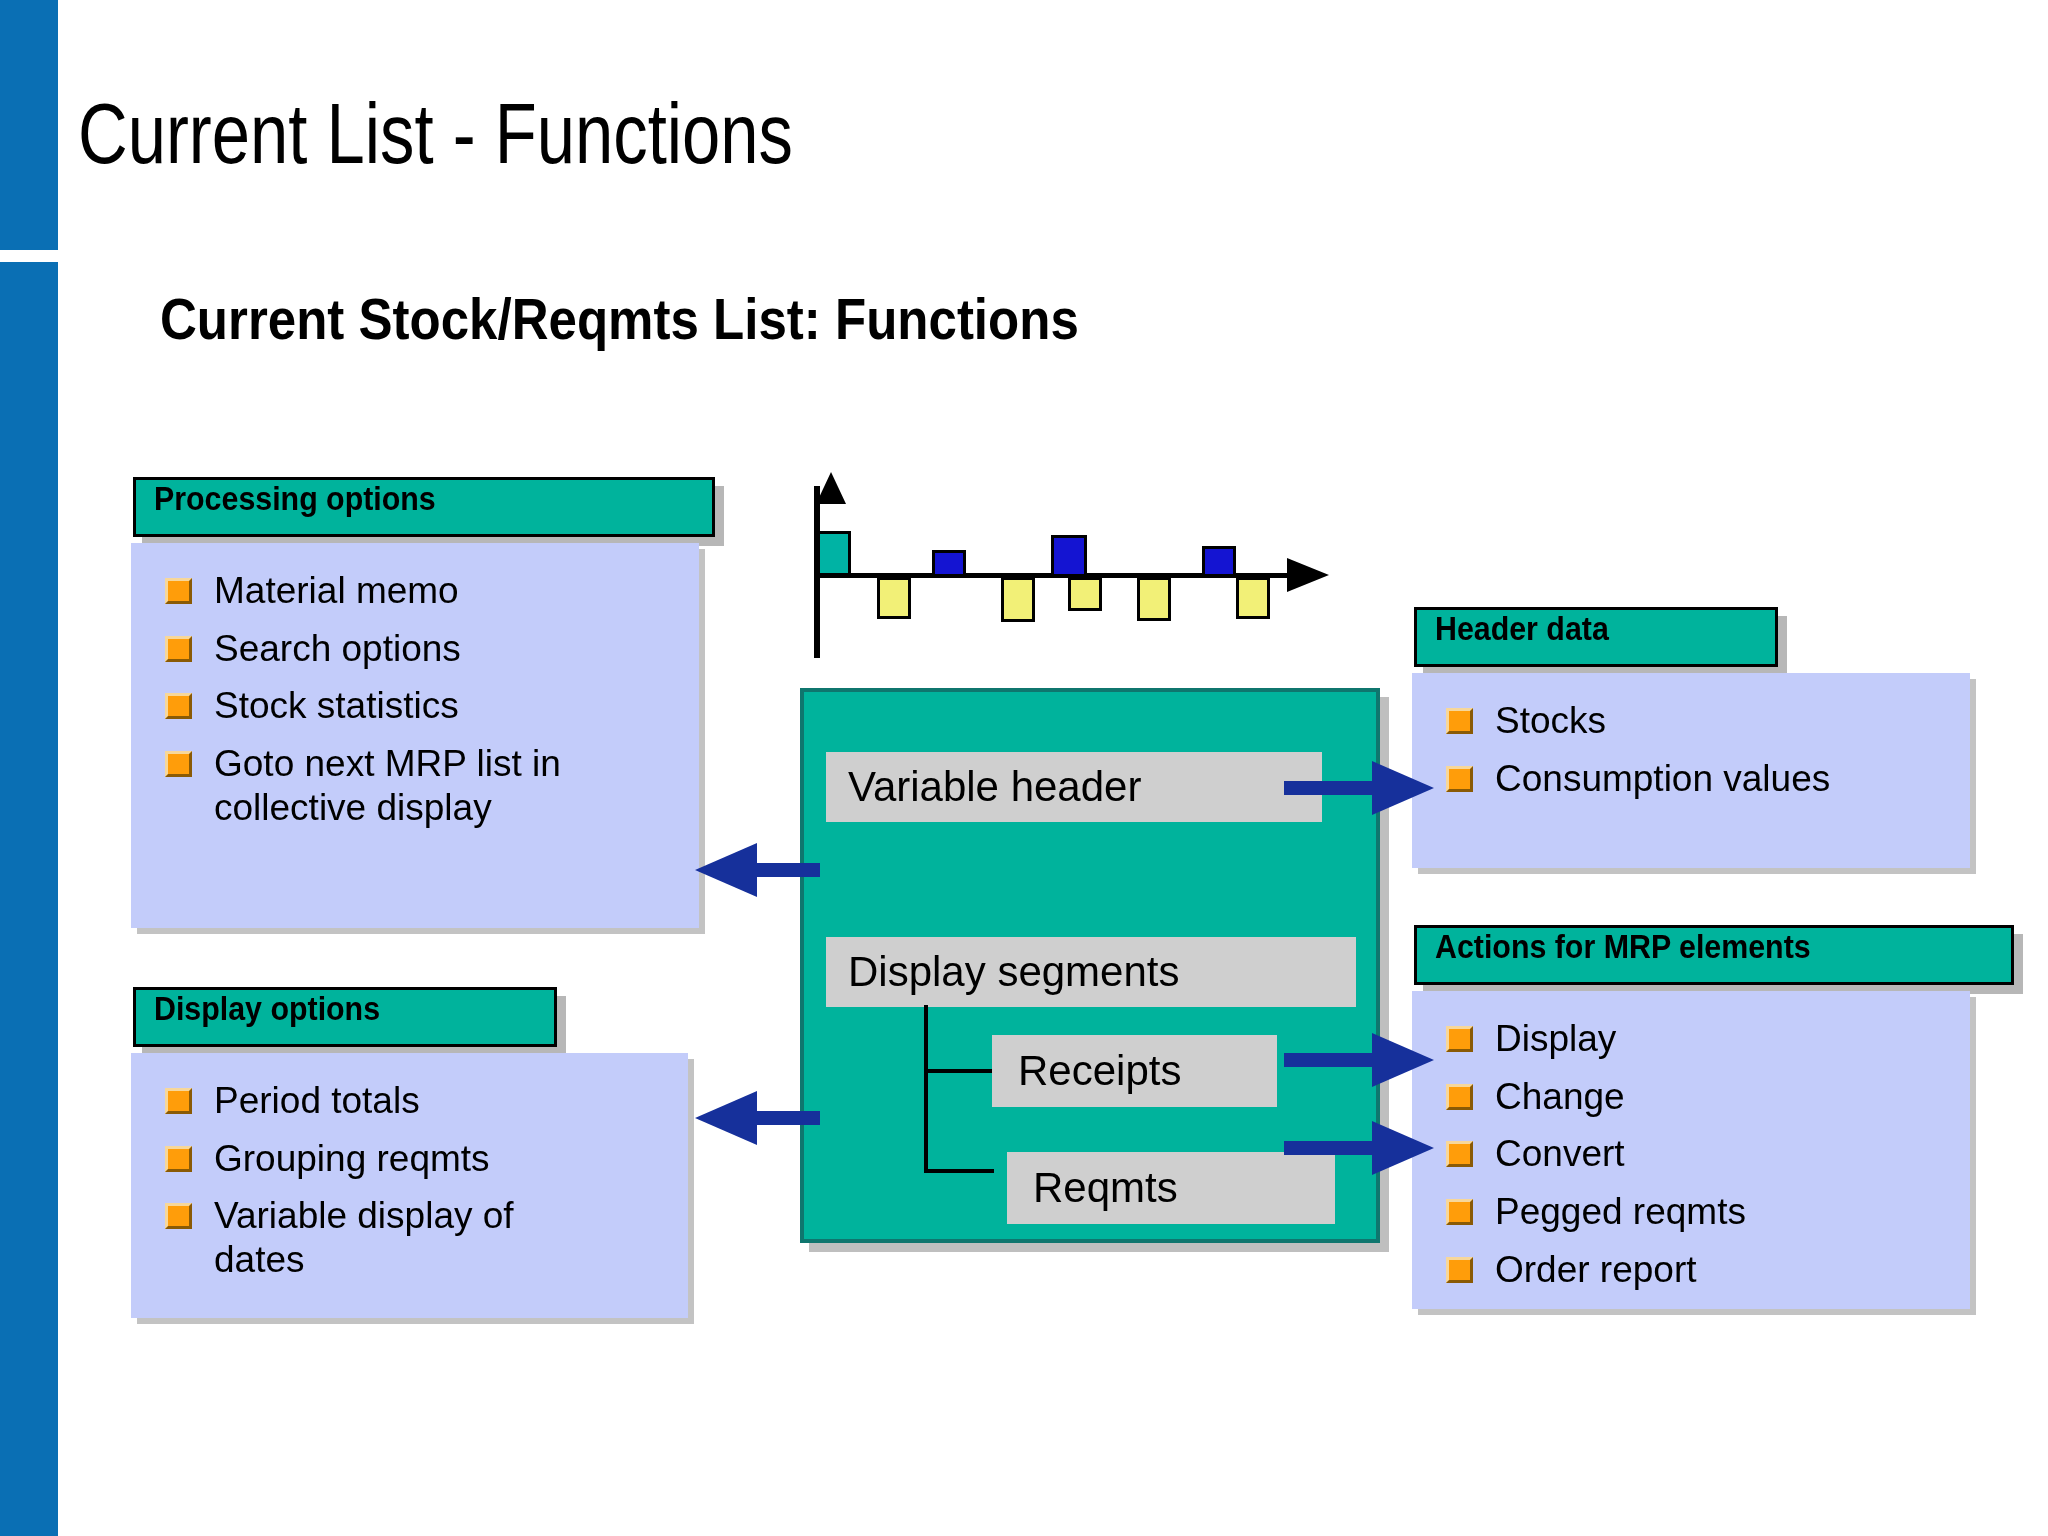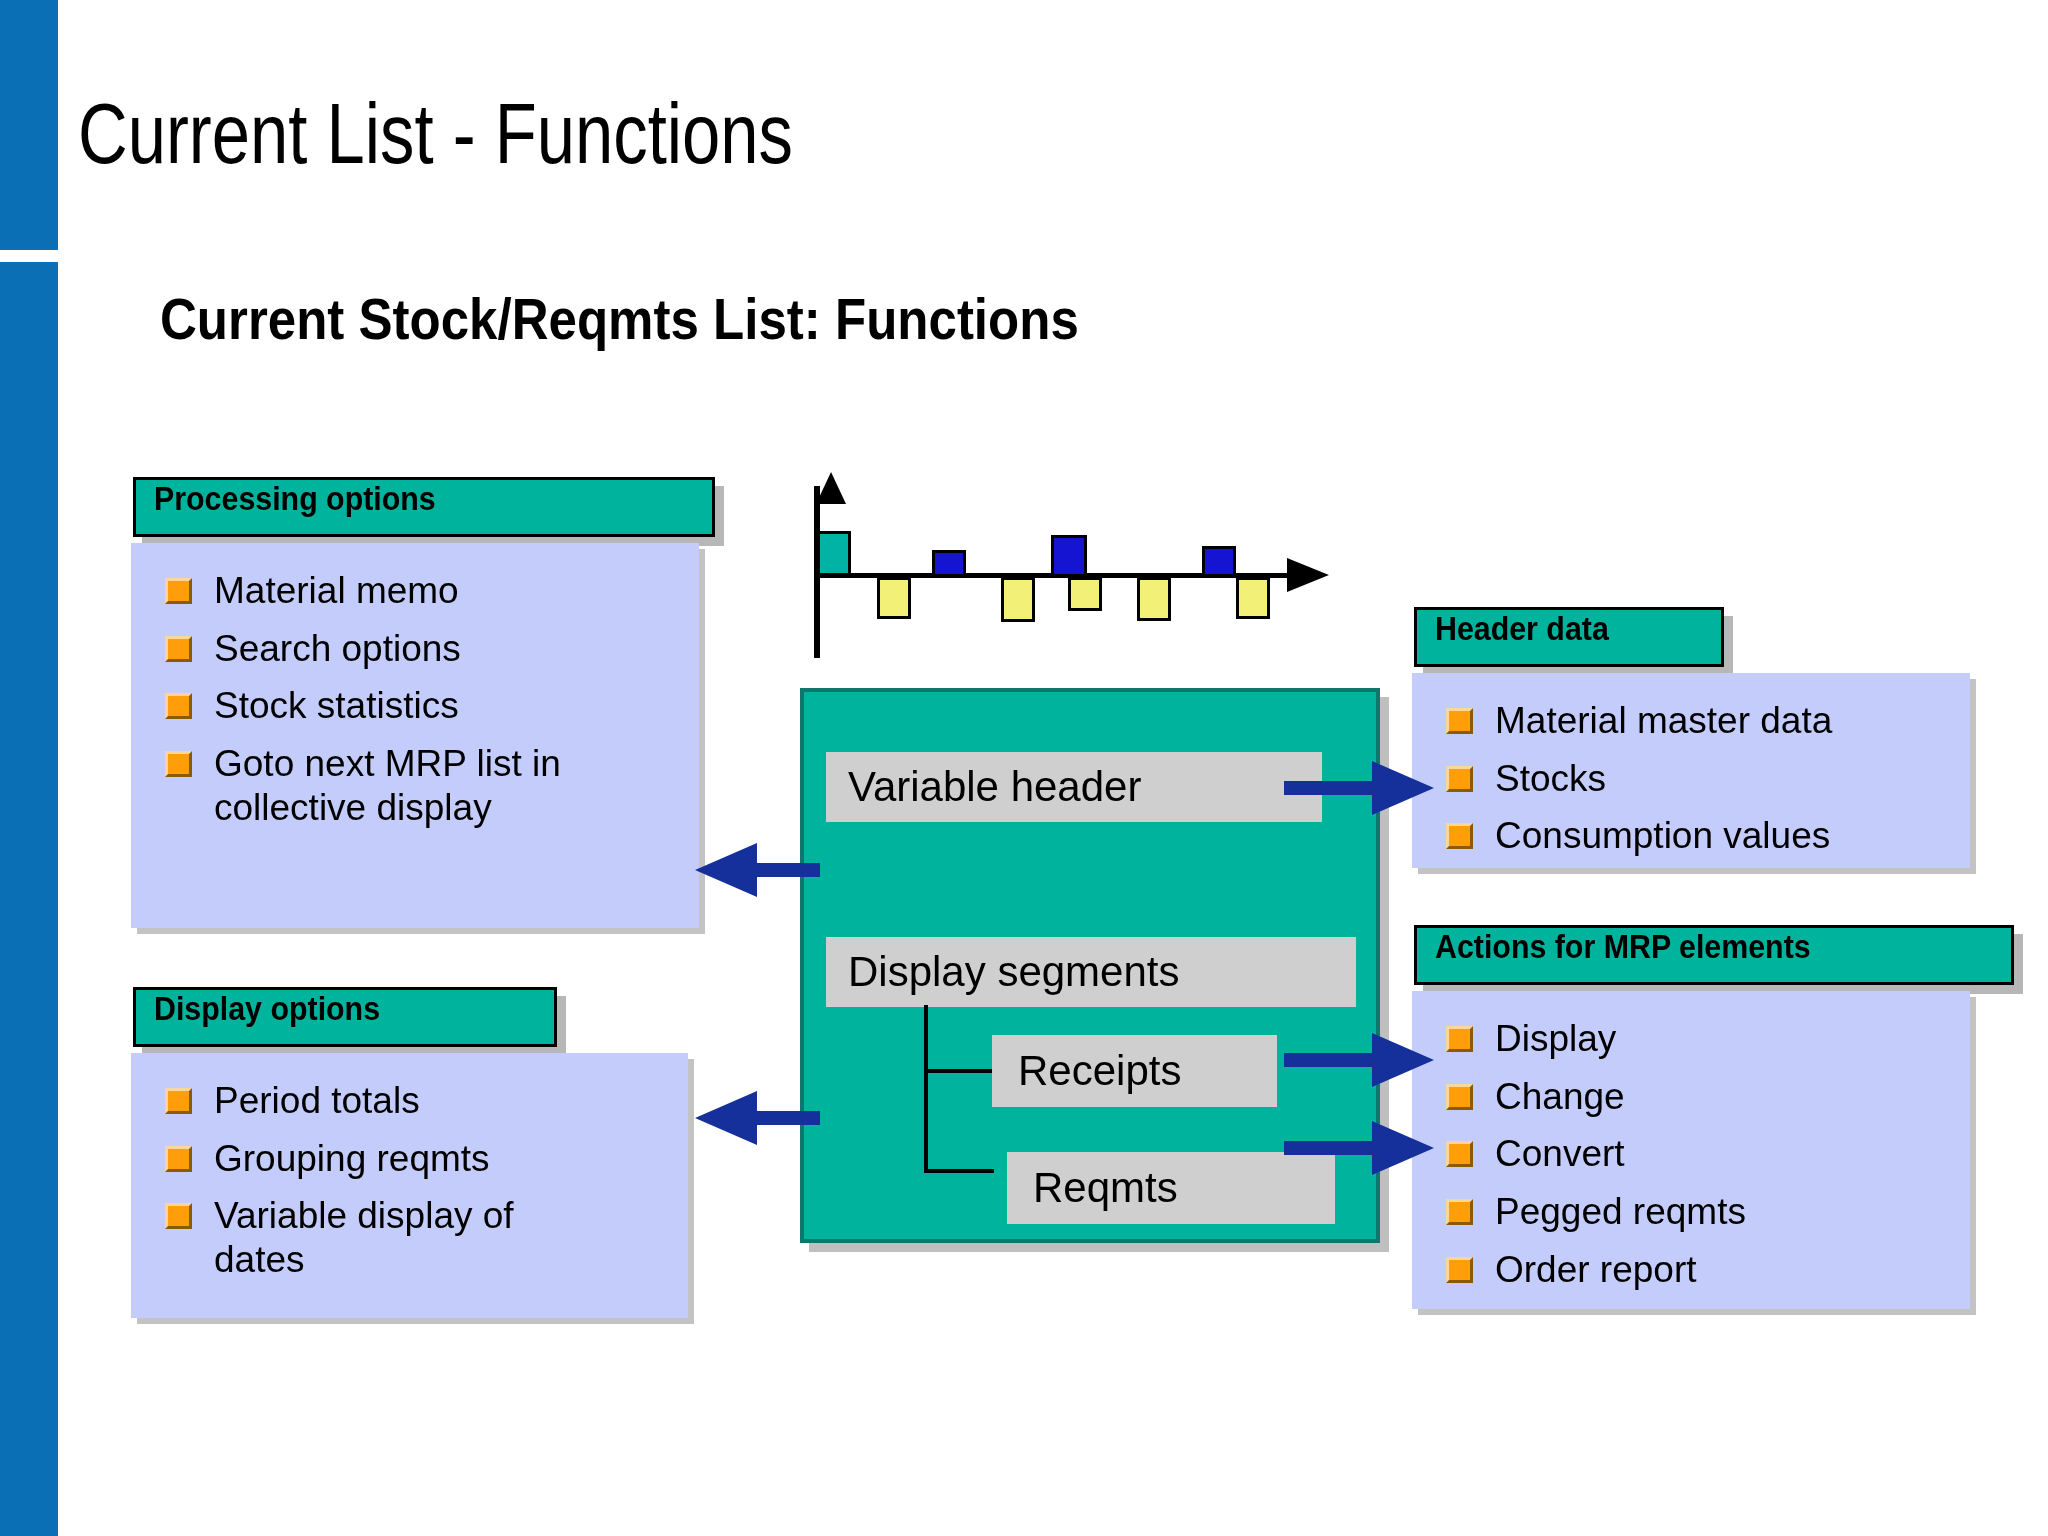--- a/index.html
+++ b/index.html
@@ -194,21 +194,21 @@
   
   #panel-processing          { left: 133px;  top: 477px;  width: 600px; }
   #panel-processing .panel-header { width: 582px; height: 60px; }
   #panel-processing .panel-body   { width: 568px; height: 385px; margin-top: 6px; margin-left: -2px; }
 
   #panel-display             { left: 133px;  top: 987px;  width: 557px; }
   #panel-display .panel-header{ width: 424px; height: 60px; }
   #panel-display .panel-body  { width: 557px; height: 265px; margin-top: 6px; margin-left: -2px; }
 
   #panel-header-data         { left: 1414px; top: 607px;  width: 558px; }
-  #panel-header-data .panel-header { width: 310px; height: 60px; }
+  #panel-header-data .panel-header { width: 364px; height: 60px; }
   #panel-header-data .panel-body   { width: 558px; height: 195px; margin-top: 6px; margin-left: -2px; }
 
   #panel-actions             { left: 1414px; top: 925px;  width: 558px; }
   #panel-actions .panel-header { width: 600px; height: 60px; }
   #panel-actions .panel-body   { width: 558px; height: 318px; margin-top: 6px; margin-left: -2px; }
 </style>
 </head>
 <body>
 
 <div id="slide">
@@ -281,24 +281,20 @@
     </div>
   </div>
 
   <div class="panel" id="panel-header-data">
     <div class="panel-header">
       <span>Header data</span>
     </div>
     <div class="panel-body">
       <div class="bullet-row">
         <div class="bullet-sq"></div>
-        <div class="bullet-text">Material master data</div>
-      </div>
-      <div class="bullet-row">
-        <div class="bullet-sq"></div>
         <div class="bullet-text">Stocks</div>
       </div>
       <div class="bullet-row">
         <div class="bullet-sq"></div>
         <div class="bullet-text">Consumption values</div>
       </div>
     </div>
   </div>
 
   <div class="panel" id="panel-actions">

